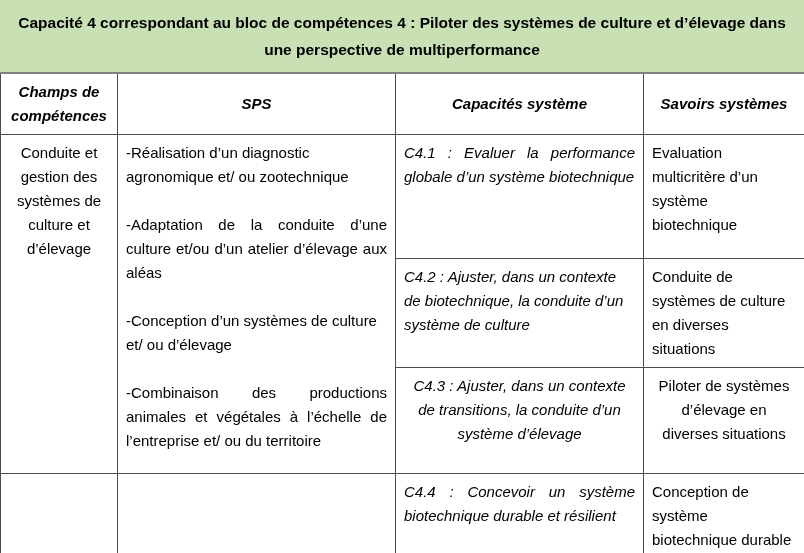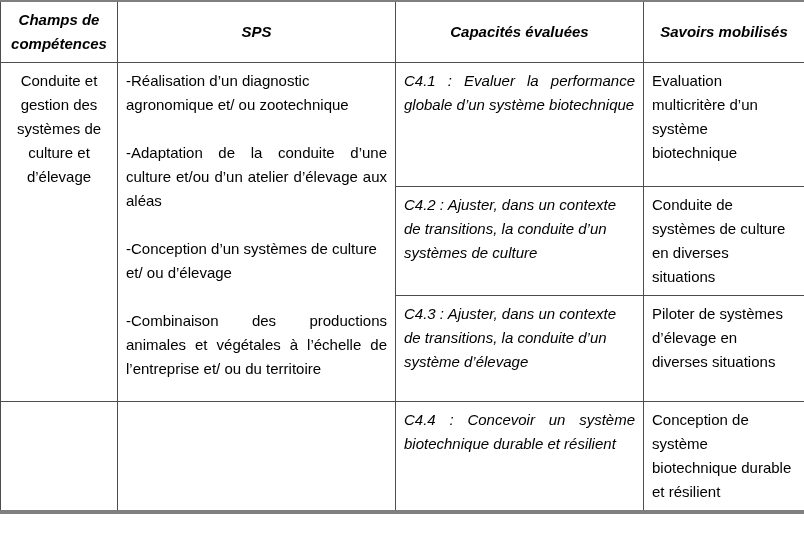--- a/index.html
+++ b/index.html
@@ -38,59 +38,60 @@
 
   td.champ-cell{text-align:center;vertical-align:middle;line-height:26px;}
   td.sps-cell p{margin:0 0 24px 0;}
   td.sps-cell p:last-child{margin-bottom:8px;}
   .justify{text-align:justify;}
   td.cap-cell{padding:6px 6px 6px 9px;font-style:italic;}
   td.sav-cell{padding:6px 4px 6px 9px;margin-top:40px;}
   tr.hdr-row{height:56px;font-style:italic;}
   tr.r1{height:124px;padding-left:36px;}
   tr.r2{height:90px;}
-  tr.r3{height:106px;}
+  tr.r3{height:106px;text-align:center;}
   tr.r4{height:93px;}
 </style>
 </head>
 <body>
 
 <div class="page">
 
+  <div class="title-banner">Capacité 4 correspondant au bloc de compétences 4 : Piloter des systèmes de culture et d’élevage dans une perspective de multiperformance</div>
 
   <table class="comp-table">
     <colgroup>
       <col class="col-champs">
         <col class="col-sps">
         <col class="col-cap">
         <col class="col-sav">
     </colgroup>
 
     <tbody>
         <tr class="hdr-row">
       <th>Champs de compétences</th>
       <th>SPS</th>
-      <th>Capacités évaluées</th>
-      <th>Savoirs mobilisés</th>
+      <th>Capacités système</th>
+      <th>Savoirs systèmes</th>
     </tr>
 
     <tr class="r1">
       <td rowspan="3" class="champ-cell">Conduite et gestion des systèmes de culture et d’élevage</td>
       <td rowspan="3" class="sps-cell">
         <p>-Réalisation d’un diagnostic agronomique et/ ou zootechnique</p>
         <p class="justify">-Adaptation de la conduite d’une culture et/ou d’un atelier d’élevage aux aléas</p>
         <p>-Conception d’un systèmes de culture et/ ou d’élevage</p>
         <p class="justify">-Combinaison des productions animales et végétales à l’échelle de l’entreprise et/ ou du territoire</p>
       </td>
       <td class="cap-cell justify">C4.1 : Evaluer la performance globale d’un système biotechnique</td>
       <td class="sav-cell">Evaluation multicritère d’un système biotechnique</td>
     </tr>
 
     <tr class="r2">
-      <td class="cap-cell">C4.2 : Ajuster, dans un contexte de transitions, la conduite d’un systèmes de culture</td>
+      <td class="cap-cell">C4.2 : Ajuster, dans un contexte de biotechnique, la conduite d’un système de culture</td>
       <td class="sav-cell">Conduite de systèmes de culture en diverses situations</td>
     </tr>
 
     <tr class="r3">
       <td class="cap-cell">C4.3 : Ajuster, dans un contexte de transitions, la conduite d’un système d’élevage</td>
       <td class="sav-cell">Piloter de systèmes d’élevage en diverses situations</td>
     </tr>
 
     <tr class="r4">
       <td class="champ-cell"></td>

